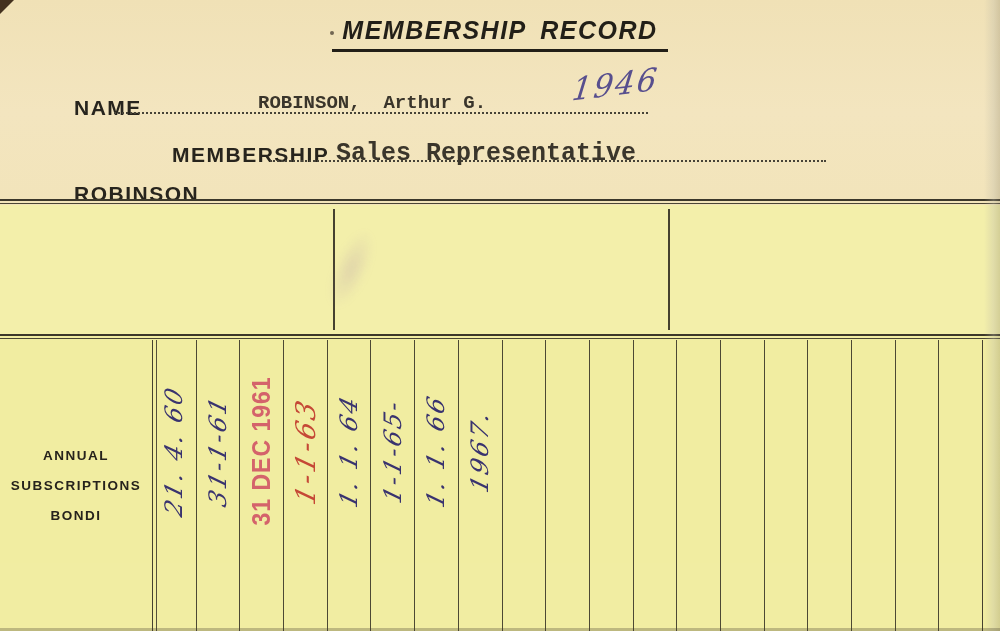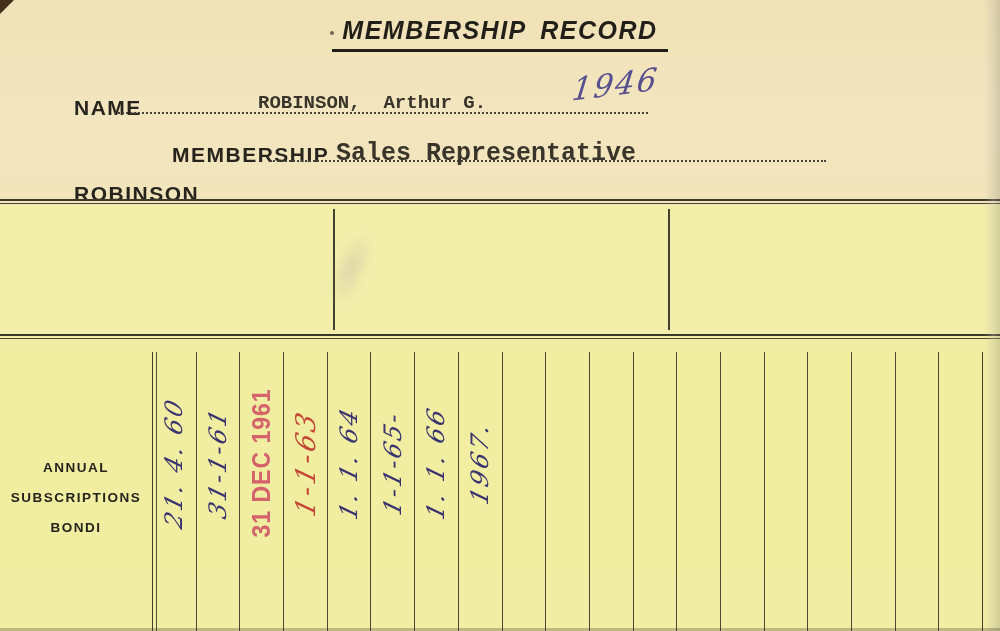--- a/index.html
+++ b/index.html
@@ -11,21 +11,21 @@
   
   .card-header{
     position:absolute;left:0;top:0;width:1000px;height:205px;
     background:linear-gradient(180deg,#f0e1b6 0%,#f3e5bf 55%,#f2e4ba 100%);
   }
   .mid-section{
     position:absolute;left:0;top:205px;width:1000px;height:129px;
     background:#f3efaa;
   }
   .sub-section{
-    position:absolute;left:0;top:352px;width:1000px;height:223px;
+    position:absolute;left:0;top:340px;width:1000px;height:223px;
     background:#f1eda1;
   }
   
   .double-rule{
     position:absolute;left:0;width:1000px;height:2px;
     border-top:2px solid #3c382a;border-bottom:1.5px solid #4a4634;
   }
   .rule-upper{top:199px;}
   .rule-lower{top:334px;}
   

